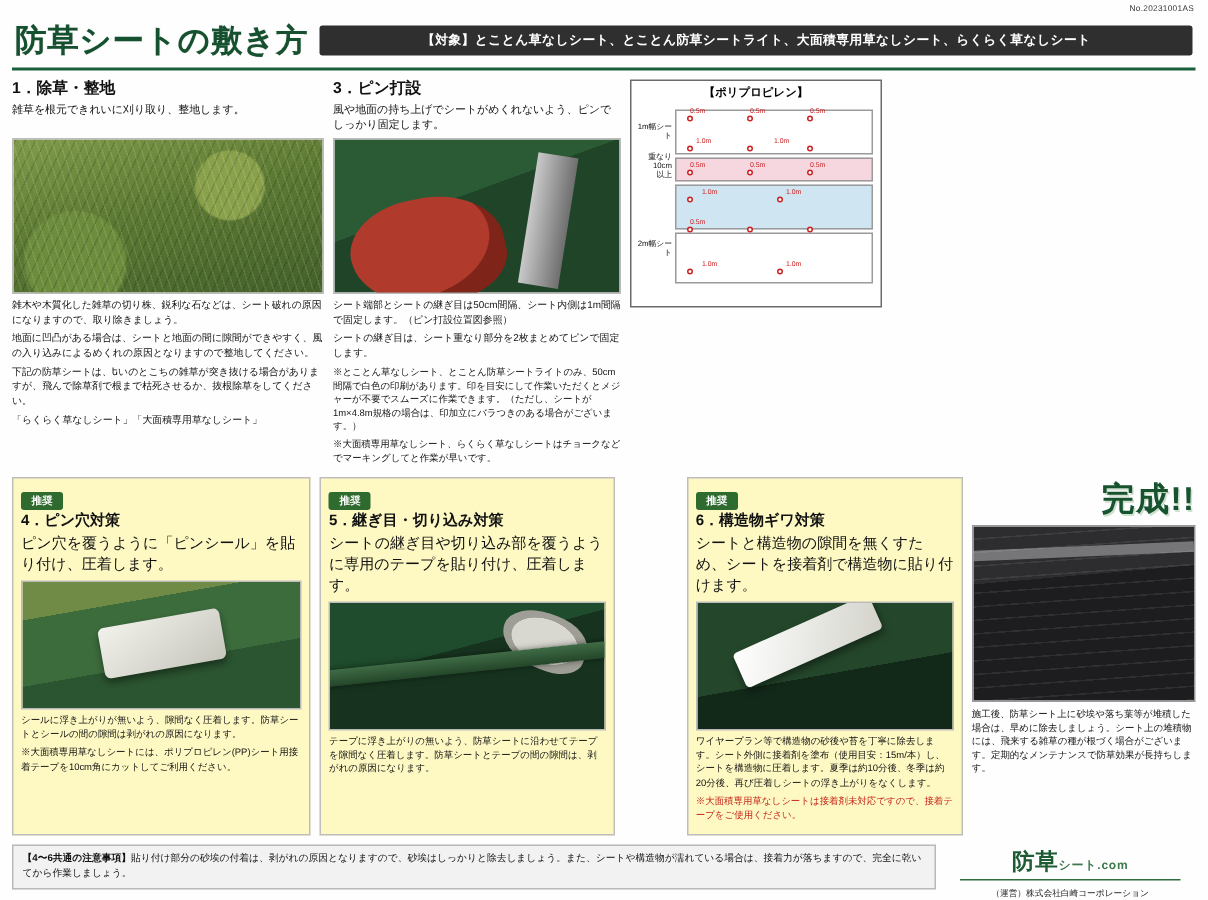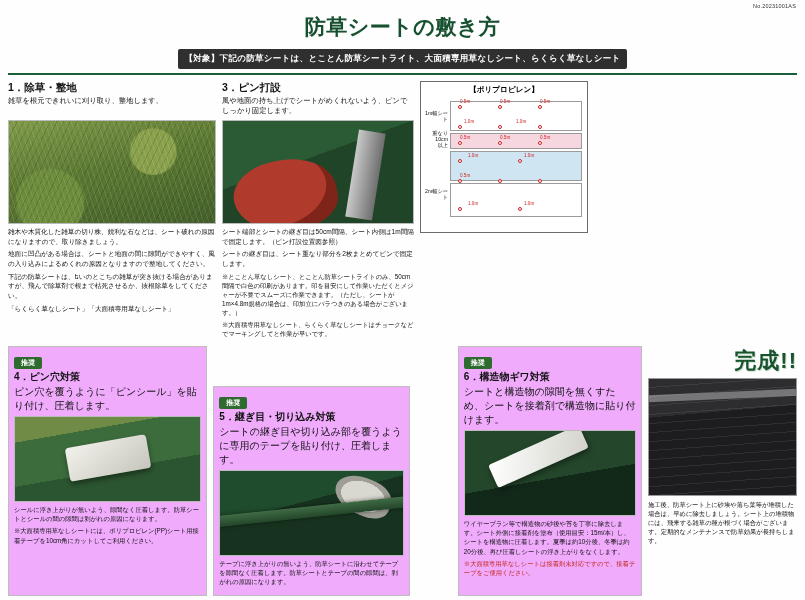--- a/index.html
+++ b/index.html
@@ -18,21 +18,20 @@
   .docnum {
     position: absolute; top: 3px; right: 9px;
     font-size: 5.5px; color: #333; letter-spacing: .2px;
   }
   
   .header {
     display: flex; align-items: center; gap: 8px;
     border-bottom: 2px solid #1a5e3a;
     padding: 0 2px 4px 2px;
     margin-top: 7px;
-    flex-direction: column;
   }
   .main-title {
     font-size: 21px; font-weight: bold; color: #15502f;
     letter-spacing: .5px; white-space: nowrap;
     text-shadow: 0 0 1px rgba(0,0,0,.15);
   }
   .target-bar {
     flex: 1;
     background: #2f2f2f; color: #fff;
     font-size: 8.5px; font-weight: bold;
@@ -170,25 +169,25 @@
     border-radius: 50%; background: #fff;
   }
   .dlabel { position: absolute; font-size: 4.6px; color: #cc2222; white-space: nowrap; }
 
   
   .note-small { font-size: 6.3px; line-height: 1.45; color: #111; margin-top: 3px; }
 
   
   .row2 { display: flex; gap: 6px; margin-top: 7px; }
   .panel {
-    border: 1px solid #bdbdbd; background: #f0abfc; padding: 4px 5px 5px 5px;
+    border: 1px solid #bdbdbd; background: #fef9c3; padding: 4px 5px 5px 5px;
     position: relative;
   }
   .p1 { width: 208px; }
-  .p2 { width: 205px; margin-top: 40px; }
+  .p2 { width: 205px; }
   .p3 { width: 192px; margin-left: 42px; }
   .p4 { width: 156px; border: none; background: transparent; padding: 0; }
   .badge {
     display: inline-block; background: #2f6b2f; color: #fff;
     font-size: 7px; font-weight: bold; padding: 1px 7px; border-radius: 2px;
     margin-bottom: 2px;
   }
   .photo2 { width: 100%; height: 86px; border: 1px solid #bbb; position: relative; overflow: hidden; }
   .panel .step-title { font-size: 10px; }
   .panel .step-lead { font-size: 10px; min-height: 19px; }
@@ -218,21 +217,21 @@
 </style>
 </head>
 <body>
 
 <div id="page">
 
   <div class="docnum">No.20231001AS</div>
 
   <div class="header">
     <div class="main-title">防草シートの敷き方</div>
-    <div class="target-bar">【対象】下記の防草シートは、とことん防草シートライト、大面積専用草なしシート、らくらく草なしシート</div>
+    <div class="target-bar">【対象】とことん草なしシート、とことん防草シートライト、大面積専用草なしシート、らくらく草なしシート</div>
   </div>
 
   <div class="row">
 
     <div class="col c1">
       <div class="step-title">1．除草・整地</div>
       <div class="step-lead">雑草を根元できれいに刈り取り、整地します。</div>
       <div class="photo ph-grass"></div>
       <div class="body-text">
         <p>雑木や木質化した雑草の切り株、鋭利な石などは、シート破れの原因になりますので、取り除きましょう。</p>
@@ -342,18 +341,21 @@
       <div class="photo-done ph-done"></div>
       <div class="done-text">施工後、防草シート上に砂埃や落ち葉等が堆積した場合は、早めに除去しましょう。シート上の堆積物には、飛来する雑草の種が根づく場合がございます。定期的なメンテナンスで防草効果が長持ちします。</div>
     </div>
   </div>
 
   <div class="footer">
     <div class="footer-note">
       <b>【4〜6共通の注意事項】</b><span>貼り付け部分の砂埃の付着は、剥がれの原因となりますので、砂埃はしっかりと除去しましょう。また、シートや構造物が濡れている場合は、接着力が落ちますので、完全に乾いてから作業しましょう。</span>
     </div>
     <div class="brand">
+      <div class="brand-logo">
+        <span>防草</span><span class="small">シート</span><span class="small">.com</span>
+      </div>
       <div class="brand-line"></div>
       <div class="brand-sub">（運営）株式会社白崎コーポレーション</div>
     </div>
   </div>
 
 </div>
 
 </body></html>

